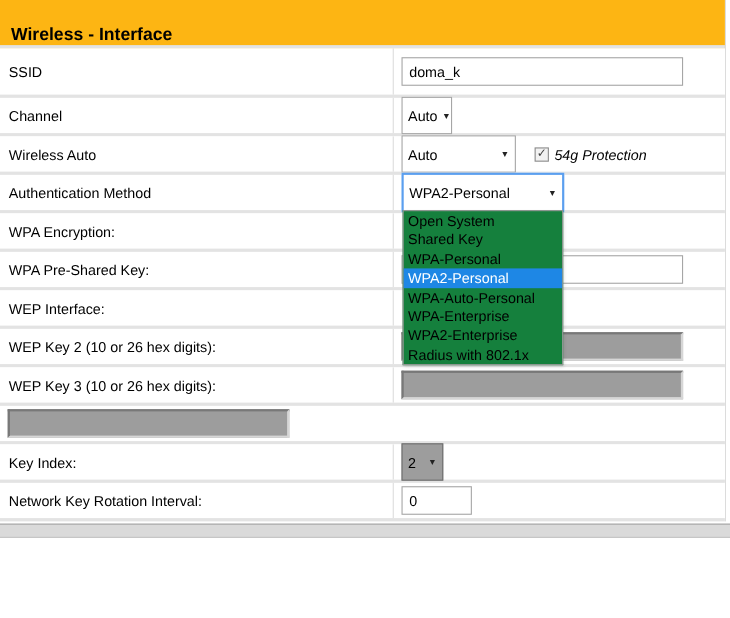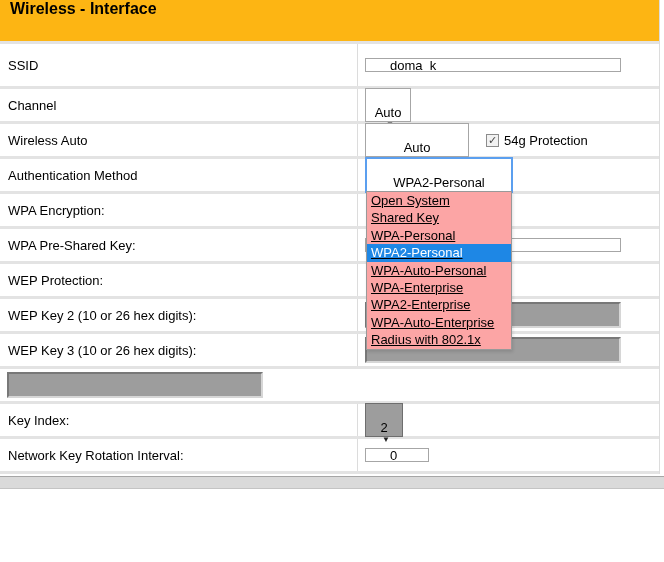--- a/index.html
+++ b/index.html
@@ -1,43 +1,43 @@
 <!DOCTYPE html>
 <html><head>
 <meta charset="utf-8">
 <style>
   * { margin:0; padding:0; box-sizing:border-box; }
   body { background:#ffffff; font-family:"Liberation Sans", sans-serif; }
   .page { position:relative; width:664px; height:562px; background:#ffffff; overflow:hidden; }
   .content { width:660px; border-right:1px solid #dcdcdc; }
 
   .header {
-    height:44px; background:#FDB513; display:flex; align-items:flex-start;
+    height:44px; background:#FDB513; display:flex; align-items:flex-end;
     padding-left:10px; border-bottom:3px solid #e3e3e3;
   }
   .header-title { font-size:16px; font-weight:bold; color:#000; }
 
   .row { display:flex; height:35px; border-bottom:3px solid #e3e3e3; background:#fff; }
   .row.tall { height:45px; }
   .cell-label {
     width:358px; padding-left:8px; border-right:1px solid #dcdcdc;
     display:flex; align-items:center; font-size:13px; font-weight:normal; color:#000;
   }
   .cell-field { flex:1; padding-left:7px; display:flex; align-items:center; }
 
   .text-input {
-    width:256px; height:14px; border:1px solid #a6a6a6; background:#fff;
-    font-family:"Liberation Sans", sans-serif; font-size:13px; color:#000; padding-left:24px; outline:none;
+    width:256px; height:26px; border:1px solid #a6a6a6; background:#fff;
+    font-family:"Liberation Sans", sans-serif; font-size:13px; color:#000; padding-left:6px; outline:none;
   }
   .small-input { width:64px; }
 
   .select {
     height:26px; background:#fff; border:1px solid #a6a6a6;
     display:flex; align-items:center; justify-content:space-between;
-    padding:16px 5px; font-size:13px; color:#000; cursor:default;flex-direction:column;
+    padding:16px 5px; font-size:13px; color:#000; cursor:default;
   }
   .select .arrow { font-size:8px; color:#222; margin-left:4px; }
   .select-channel { width:46px; }
   .select-wmode { width:104px; }
   .select-auth { width:148px; height:27px; border:2px solid #5b9fef; }
   .select-keyindex {
     width:38px; background:#9d9d9d; border:1px solid #6e6e6e; color:#000;
   }
 
   .disabled-input {
@@ -45,26 +45,26 @@
     border-top:2px solid #787878; border-left:2px solid #787878;
     border-right:2px solid #d6d6d6; border-bottom:2px solid #d6d6d6;
   }
 
   .checkbox-wrap { display:flex; align-items:center; margin-left:17px; }
   .checkbox {
     width:13px; height:13px; border:1px solid #8c8c8c; background:#f2f2f2;
     display:flex; align-items:center; justify-content:center;
     font-size:11px; line-height:11px; color:#444; cursor:default;
   }
-  .checkbox-label { margin-left:5px; font-size:13px; color:#000; }
+  .checkbox-label { margin-left:5px; font-size:13px; color:#000;font-style:italic; }
 
   .dropdown-list {
     position:absolute; left:366px; top:191px; width:146px;
-    background:#fca5a5; border:1px solid #999; z-index:10;
-    font-size:13px; color:#000; box-shadow:1px 2px 3px rgba(0,0,0,0.12);text-decoration:underline;
+    background:#15803d; border:1px solid #999; z-index:10;
+    font-size:13px; color:#000; box-shadow:1px 2px 3px rgba(0,0,0,0.12);
   }
   .dropdown-option { padding:1px 4px; height:17.4px; line-height:15.4px; white-space:nowrap; cursor:default; }
   .dropdown-option.selected { background:#1E87E5; color:#fff; }
 
   .bottom-bar {
     margin-top:2px; width:664px; height:13px; background:#dadada;
     border-top:1px solid #a6a6a6; border-bottom:1px solid #c4c4c4;
   }
 </style>
 </head>
@@ -126,21 +126,21 @@
     </div>
 
     <div class="row">
       <div class="cell-label">WPA Pre-Shared Key:</div>
       <div class="cell-field">
         <input class="text-input" type="text" value="" style="">
       </div>
     </div>
 
     <div class="row">
-      <div class="cell-label">WEP Protection:</div>
+      <div class="cell-label">WEP Interface:</div>
       <div class="cell-field"></div>
     </div>
 
 
 
     <div class="row">
       <div class="cell-label">WEP Key 2 (10 or 26 hex digits):</div>
       <div class="cell-field">
         <div class="disabled-input"></div>
       </div>
@@ -179,18 +179,17 @@
   </div>
 
   <div class="dropdown-list">
     <div class="dropdown-option">Open System</div>
     <div class="dropdown-option">Shared Key</div>
     <div class="dropdown-option">WPA-Personal</div>
     <div class="dropdown-option selected">WPA2-Personal</div>
     <div class="dropdown-option">WPA-Auto-Personal</div>
     <div class="dropdown-option">WPA-Enterprise</div>
     <div class="dropdown-option">WPA2-Enterprise</div>
-    <div class="dropdown-option">WPA-Auto-Enterprise</div>
     <div class="dropdown-option">Radius with 802.1x</div>
   </div>
 
   <div class="bottom-bar"></div>
 </div>
 
 </body></html>

